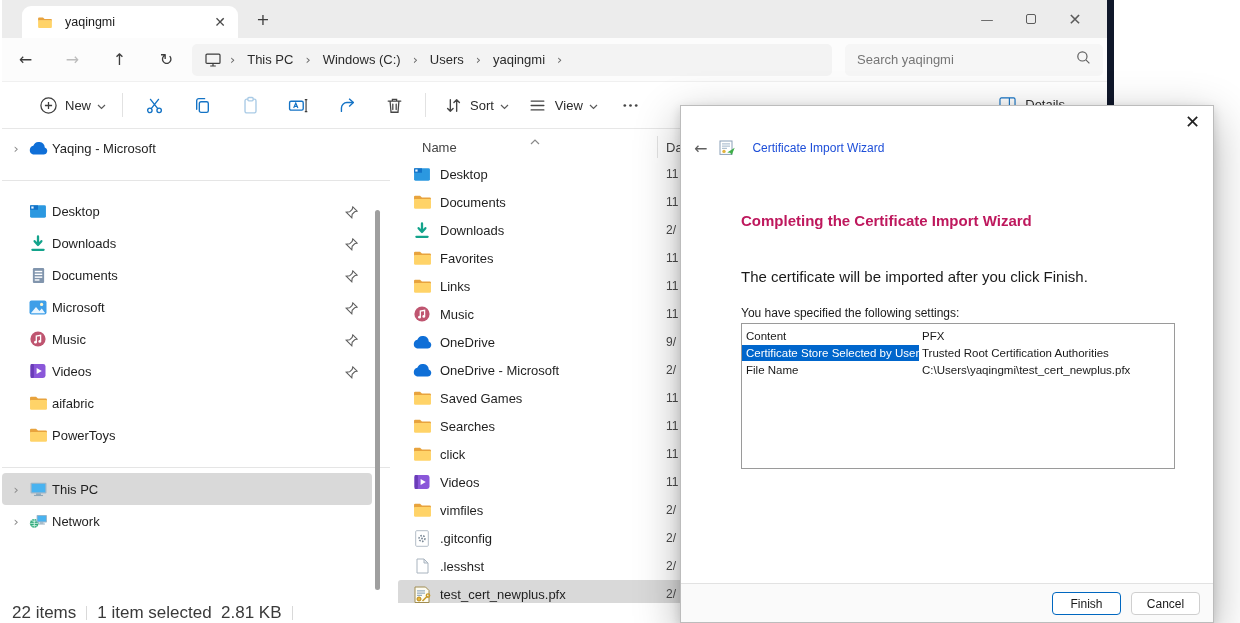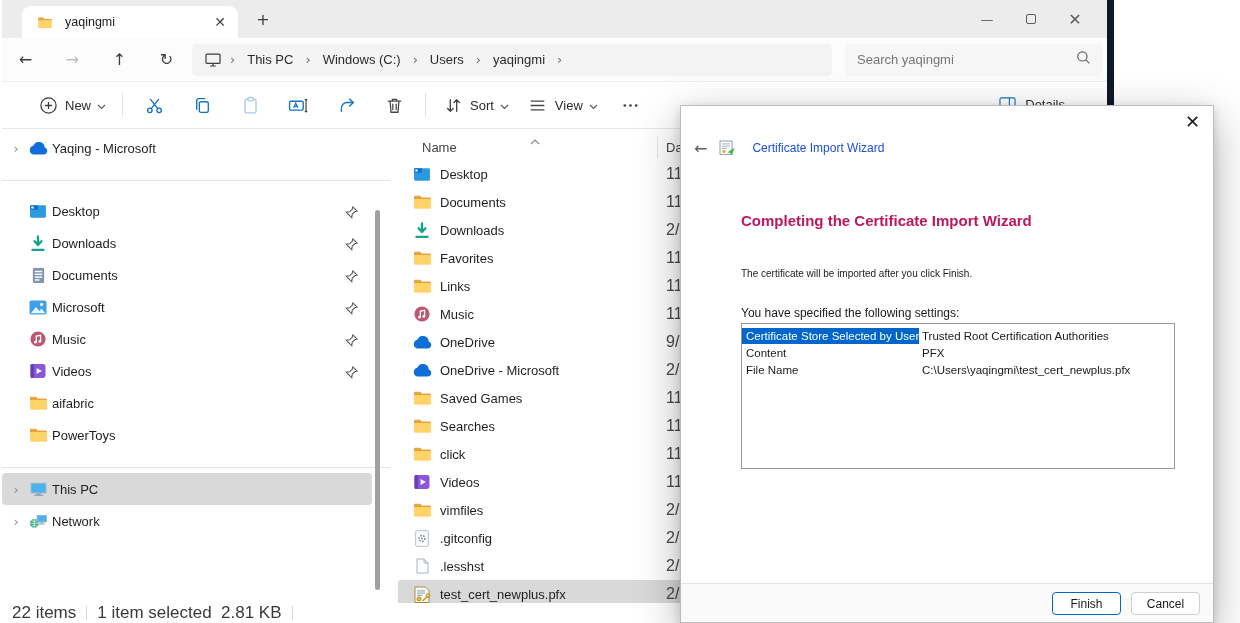--- a/index.html
+++ b/index.html
@@ -50,34 +50,34 @@
   .filelist { position:absolute; left:390px; top:129px; width:722px; height:474px; background:#fff; overflow:hidden; }
   .fl-header { position:relative; height:26px; margin-top:5px; display:flex; align-items:center; }
   .fl-name-h { position:absolute; left:30px; font-size:13px; color:#444; }
   .fl-sortcaret { position:absolute; left:138px; top:-3px; }
   .fl-colsep { position:absolute; left:265px; top:2px; width:1px; height:22px; background:#e3e3e3; }
   .fl-date-h { position:absolute; left:274px; font-size:13px; color:#444; width:16px; overflow:hidden; white-space:nowrap; }
   .file-row { position:relative; height:28px; display:flex; align-items:center; border-radius:3px; margin:0 4px 0 6px; }
   .file-row.selected { background:#d9d9d9; }
   .fr-icon { position:absolute; left:14px; width:20px; height:20px; display:flex; align-items:center; justify-content:center; }
   .fr-name { position:absolute; left:42px; font-size:13px; color:#1f1f1f; white-space:nowrap; }
-  .fr-date { position:absolute; left:268px; font-size:16px; color:#4a4a4a; width:15px; overflow:hidden; white-space:nowrap; }
+  .fr-date { position:absolute; left:268px; font-size:12px; color:#4a4a4a; width:15px; overflow:hidden; white-space:nowrap; }
 
   .statusbar { position:absolute; left:0; top:603px; width:1112px; height:20px; background:#fff; display:flex; align-items:center; font-size:17px; color:#3a3a3a; }
   .sb-cell { padding:0 10px; }
   .sb-sep { width:1px; height:14px; background:#d9d9d9; }
 
   
   .dialog { position:absolute; left:680px; top:105px; width:534px; height:518px; background:#fff; border:1px solid #bcbcbc; box-shadow:0 14px 42px rgba(0,0,0,0.30), 0 3px 10px rgba(0,0,0,0.14); z-index:10; }
   .dlg-close { position:absolute; top:5px; right:13px; font-size:18px; color:#222; font-family:"DejaVu Sans",sans-serif; }
   .dlg-header { position:absolute; top:31px; left:13px; display:flex; align-items:center; gap:10px; }
   .dlg-back { font-size:16px; color:#5f5f5f; font-family:"DejaVu Sans",sans-serif; }
   .dlg-title { font-size:12px; color:#1d4ed8; margin-left:3px; }
   .dlg-heading { position:absolute; top:106px; left:60px; font-size:15px; font-weight:700; color:#be185d; }
-  .dlg-line1 { position:absolute; top:162px; left:60px; font-size:10px; color:#1a1a1a; }
+  .dlg-line1 { position:absolute; top:162px; left:60px; font-size:15px; color:#1a1a1a; }
   .dlg-line2 { position:absolute; top:200px; left:60px; font-size:12px; color:#1a1a1a; }
   .settings-box { position:absolute; top:217px; left:60px; width:434px; height:146px; border:1px solid #9a9a9a; padding-top:3px; overflow:hidden; }
   .set-row { display:flex; height:17px; align-items:center; font-size:11.5px; }
   .set-key { width:177px; padding-left:4px; white-space:nowrap; overflow:hidden; color:#1a1a1a; height:16px; line-height:16px; }
   .set-key.sel { background:#0066cc; color:#fff; }
   .set-val { flex:1; padding-left:3px; white-space:nowrap; overflow:hidden; color:#1a1a1a; }
   .dlg-footer { position:absolute; left:0; right:0; bottom:0; height:39px; background:#fafafa; border-top:1px solid #e2e2e2; }
   .dlg-btn { position:absolute; top:8px; width:69px; height:23px; background:#fff; border-radius:4px; font-size:12px; color:#1a1a1a; display:flex; align-items:center; justify-content:center; }
   .btn-finish { right:92px; border:1px solid #0067c0; }
   .btn-cancel { right:13px; border:1px solid #cfcfcf; }
@@ -593,26 +593,26 @@
             <path d="M8.2 12.4 l7.5-4.6 -3 7.2 -1.6-2.2 z" fill="#3fae49"></path>
           </svg>
         </span>
       <span class="dlg-title">Certificate Import Wizard</span>
     </div>
     <div class="dlg-heading">Completing the Certificate Import Wizard</div>
     <div class="dlg-line1">The certificate will be imported after you click Finish.</div>
     <div class="dlg-line2">You have specified the following settings:</div>
     <div class="settings-box" id="settings-rows">
         <div class="set-row">
+          <div class="set-key">Content</div>
+          <div class="set-val">PFX</div>
+        </div>
+        <div class="set-row">
           <div class="set-key sel">Certificate Store Selected by User</div>
           <div class="set-val">Trusted Root Certification Authorities</div>
-        </div>
-        <div class="set-row">
-          <div class="set-key">Content</div>
-          <div class="set-val">PFX</div>
         </div>
         <div class="set-row">
           <div class="set-key">File Name</div>
           <div class="set-val">C:\Users\yaqingmi\test_cert_newplus.pfx</div>
         </div>
       </div>
     <div class="dlg-footer">
       <div class="dlg-btn btn-finish">Finish</div>
       <div class="dlg-btn btn-cancel">Cancel</div>
     </div>

